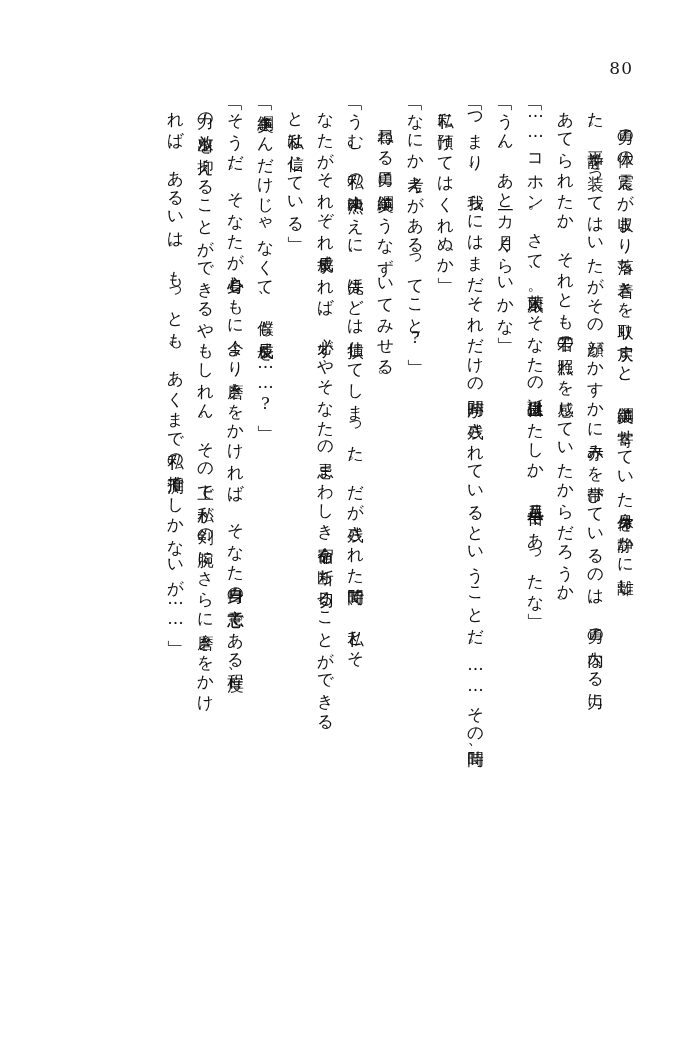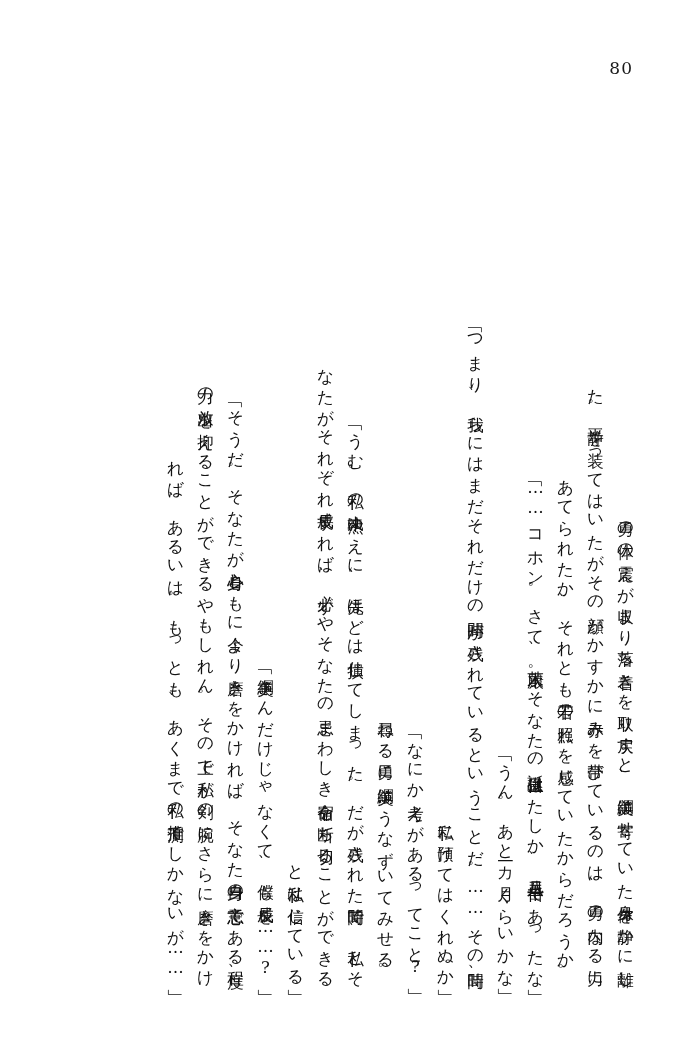--- a/index.html
+++ b/index.html
@@ -12,21 +12,20 @@
     height: 1050px;
     overflow: hidden;
     font-family: "DejaVu Serif", "Liberation Serif", serif;
     color: #111111;
   }
   .page {
     position: relative;
     width: 695px;
     height: 789px;
     background: #ffffff;
-    text-align: right;
   }
   .page-number {
     position: absolute;
     top: 58px;
     right: 62px;
     font-size: 17px;
     letter-spacing: 1px;
     color: #1a1a1a;
     font-family: "DejaVu Serif", "Liberation Serif", serif;
   }

